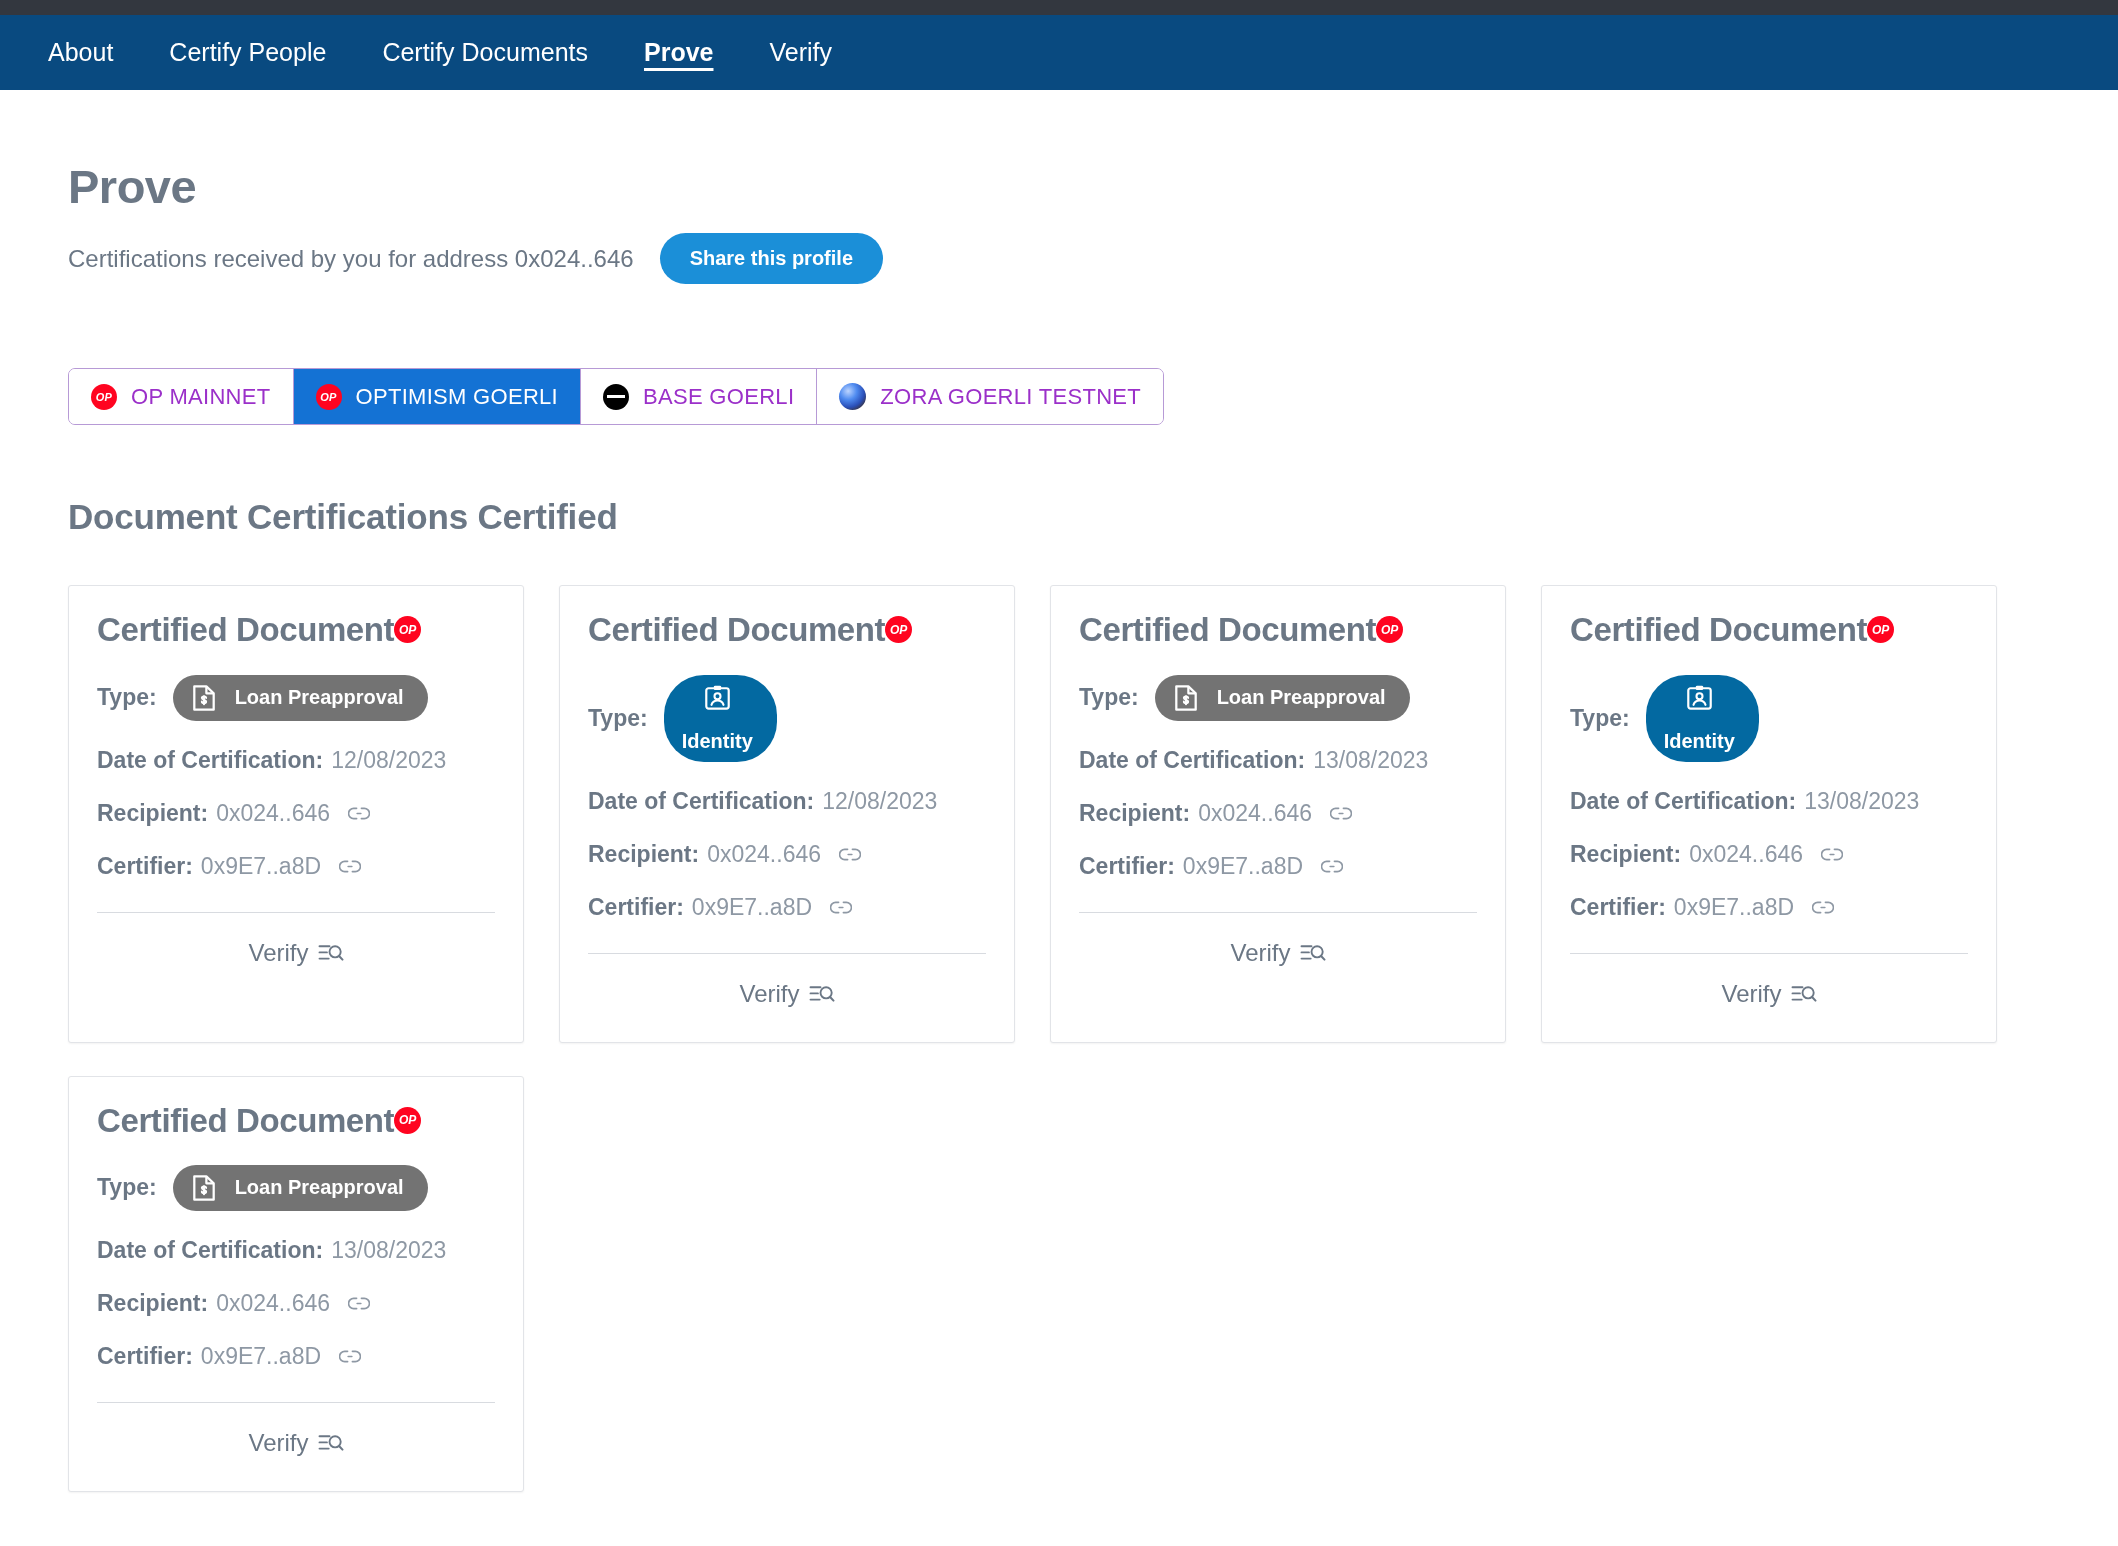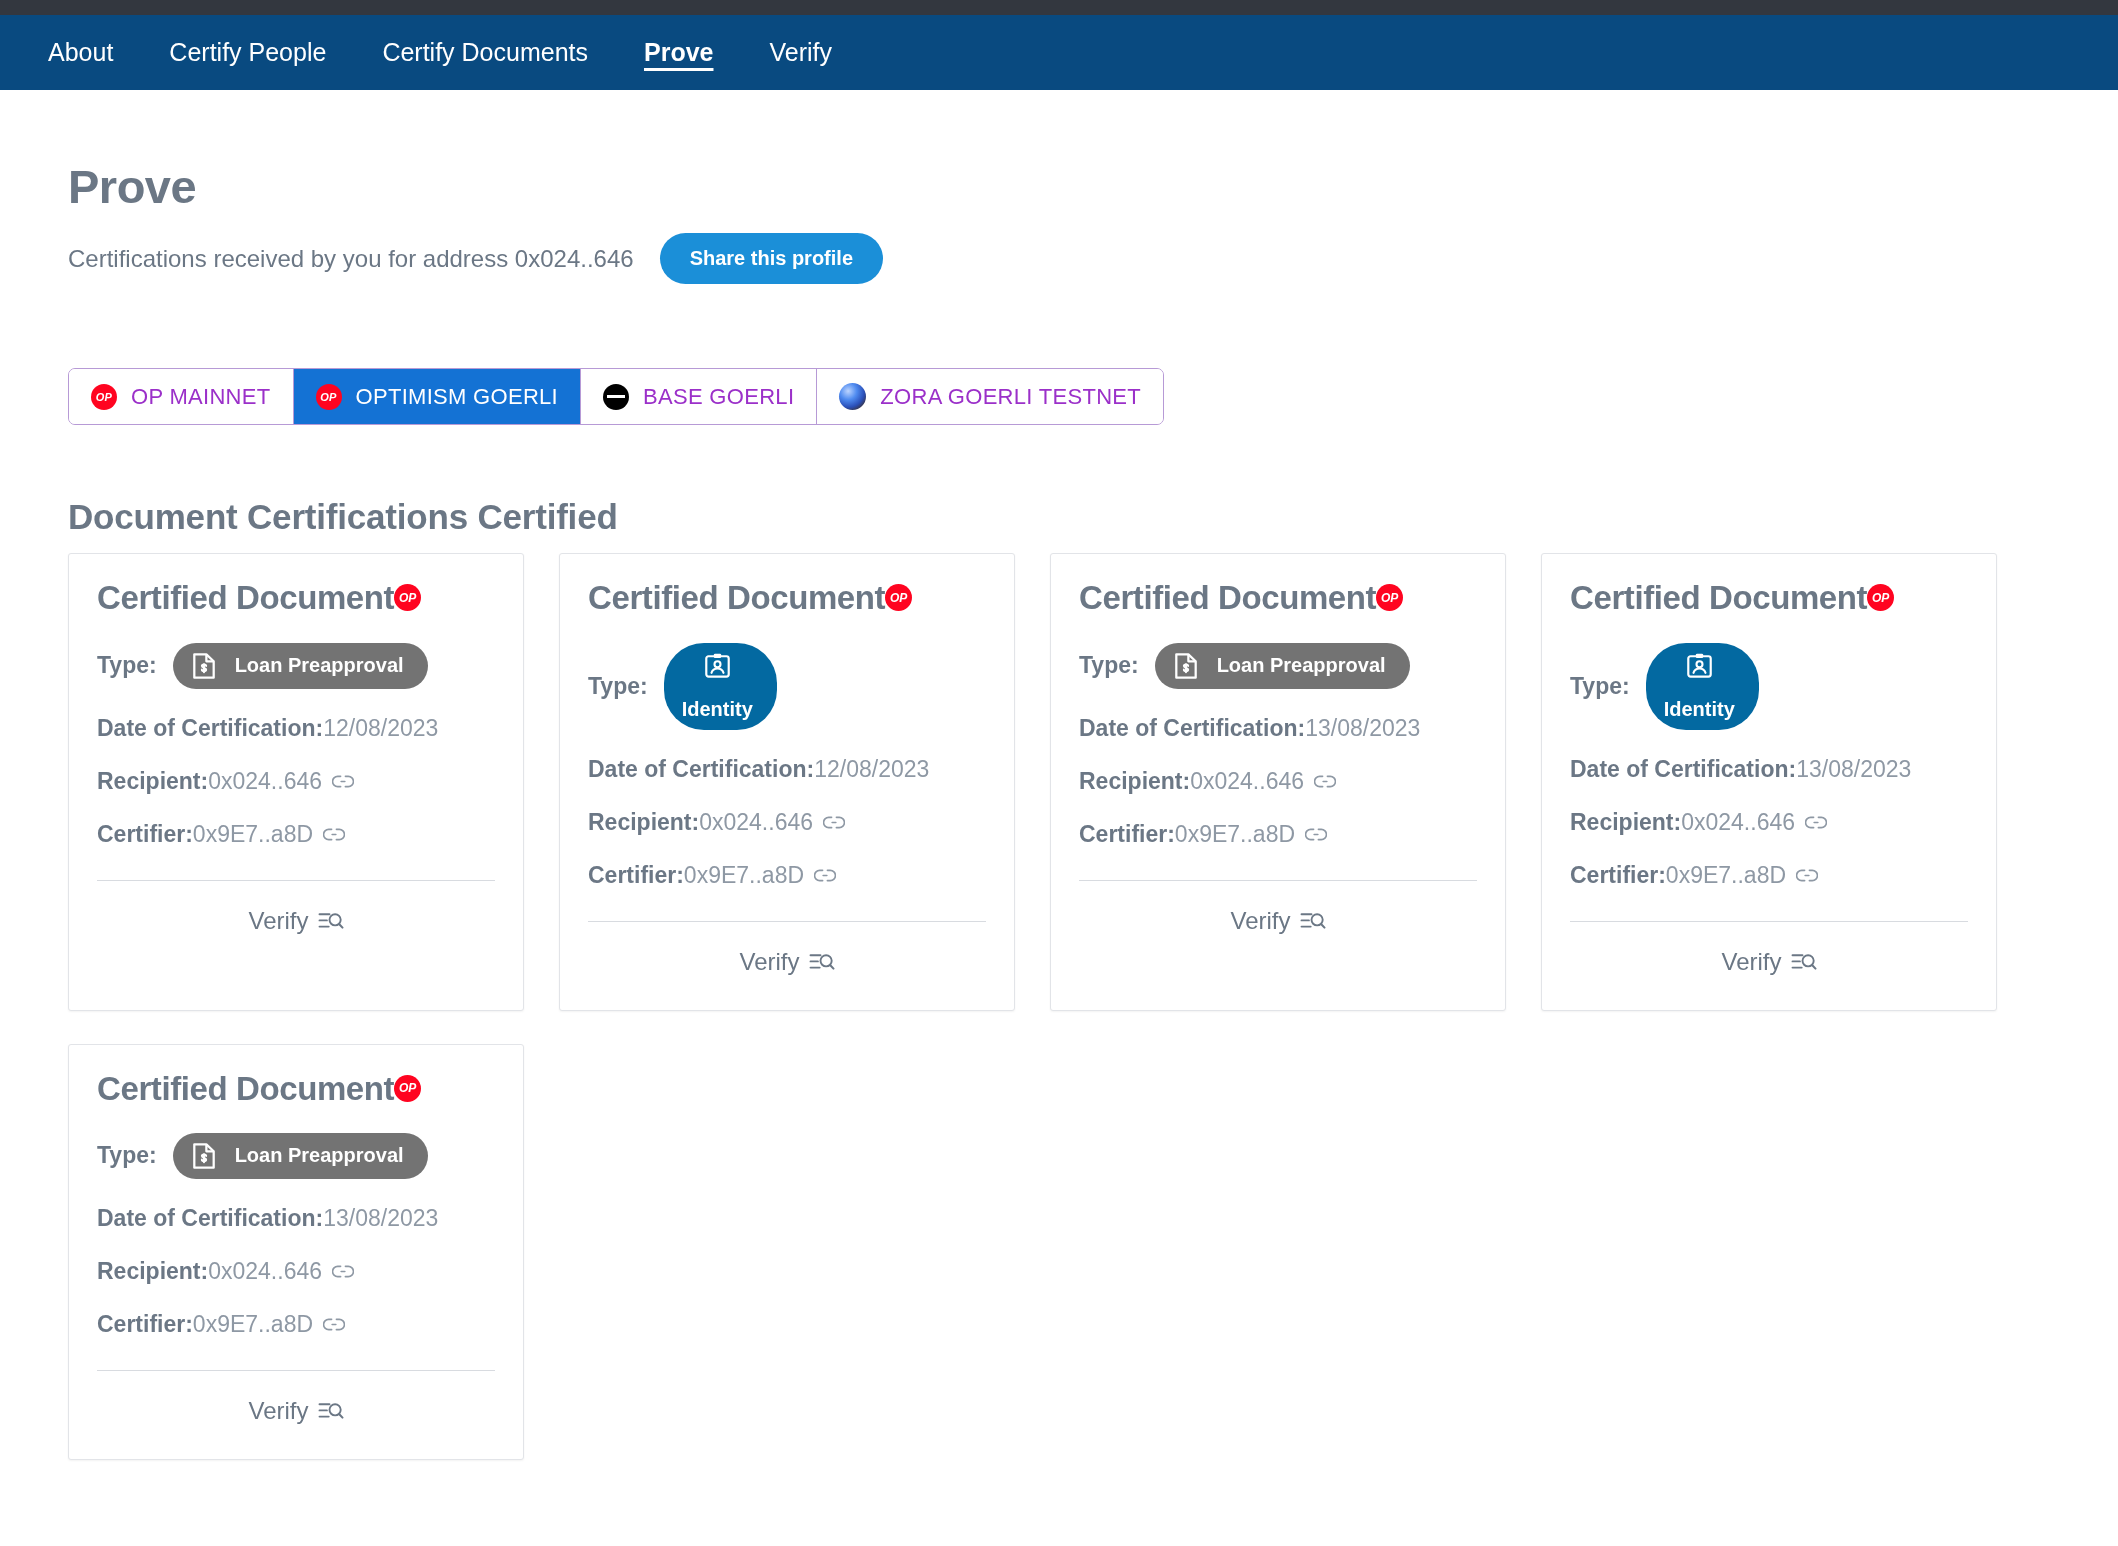--- a/index.html
+++ b/index.html
@@ -147,21 +147,21 @@
     color: #6b7785;
     margin-top: 72px;
     letter-spacing: -0.2px;
   }
 
   
   .cards {
     display: flex;
     flex-wrap: wrap;
     gap: 33px 35px;
-    margin-top: 16px;
+    margin-top: 48px;
     width: 1990px;
   }
   .card {
     width: 456px;
     background: #ffffff;
     border: 1px solid #e2e4e8;
     border-radius: 3px;
     box-shadow: 0 1px 2px rgba(0,0,0,0.05);
     padding: 26px 28px 20px 28px;
     display: flex;
@@ -219,21 +219,21 @@
   .type-pill.loan { background: #737373; }
   .type-pill.identity { background: #0369a1; flex-direction: column; }
   .type-pill svg { display: block; }
 
   .info-line {
     font-size: 23px;
     color: #8e98a4;
     margin-top: 26px;
     display: flex;
     align-items: center;
-    gap: 0;
+    gap: 8px;
     white-space: nowrap;
   }
   .info-line b {
     color: #6b7785;
     font-weight: bold;
   }
   .link-icon {
     margin-left: 10px;
     display: inline-flex;
     align-items: center;

